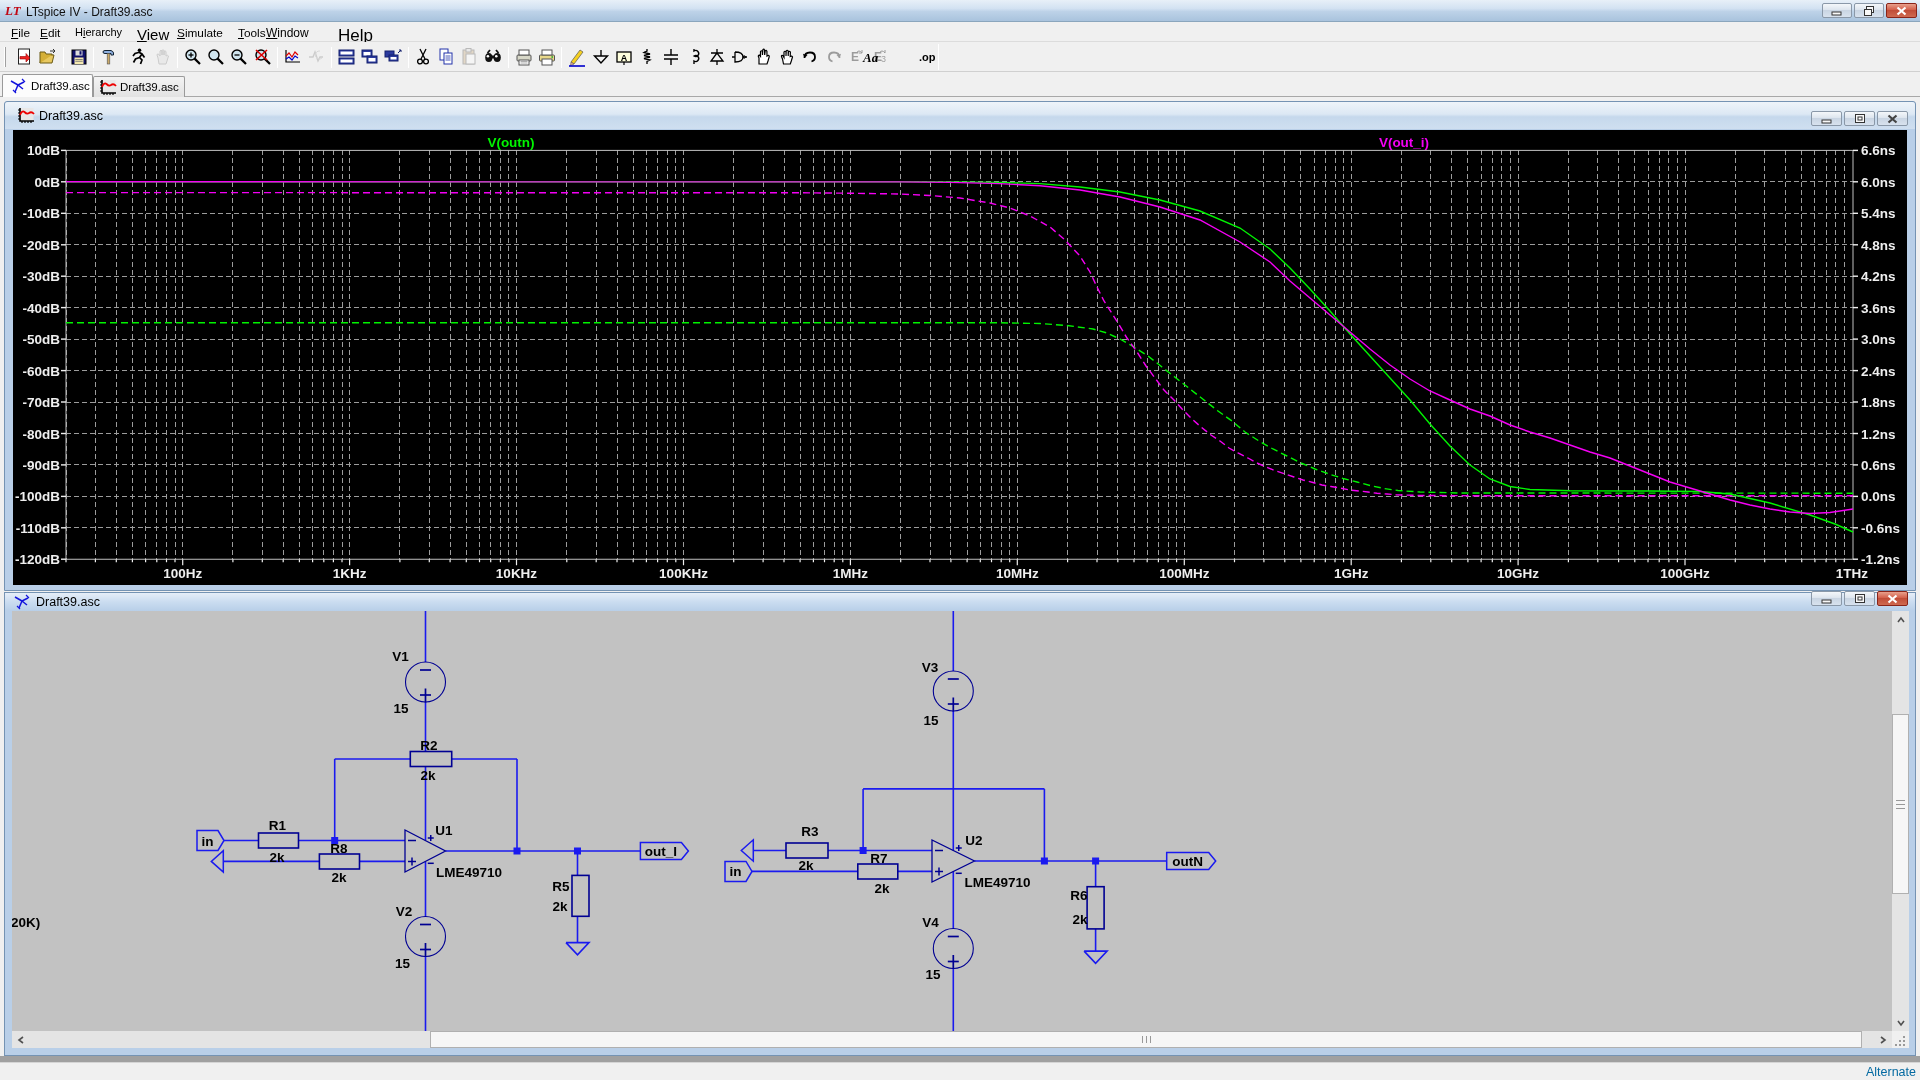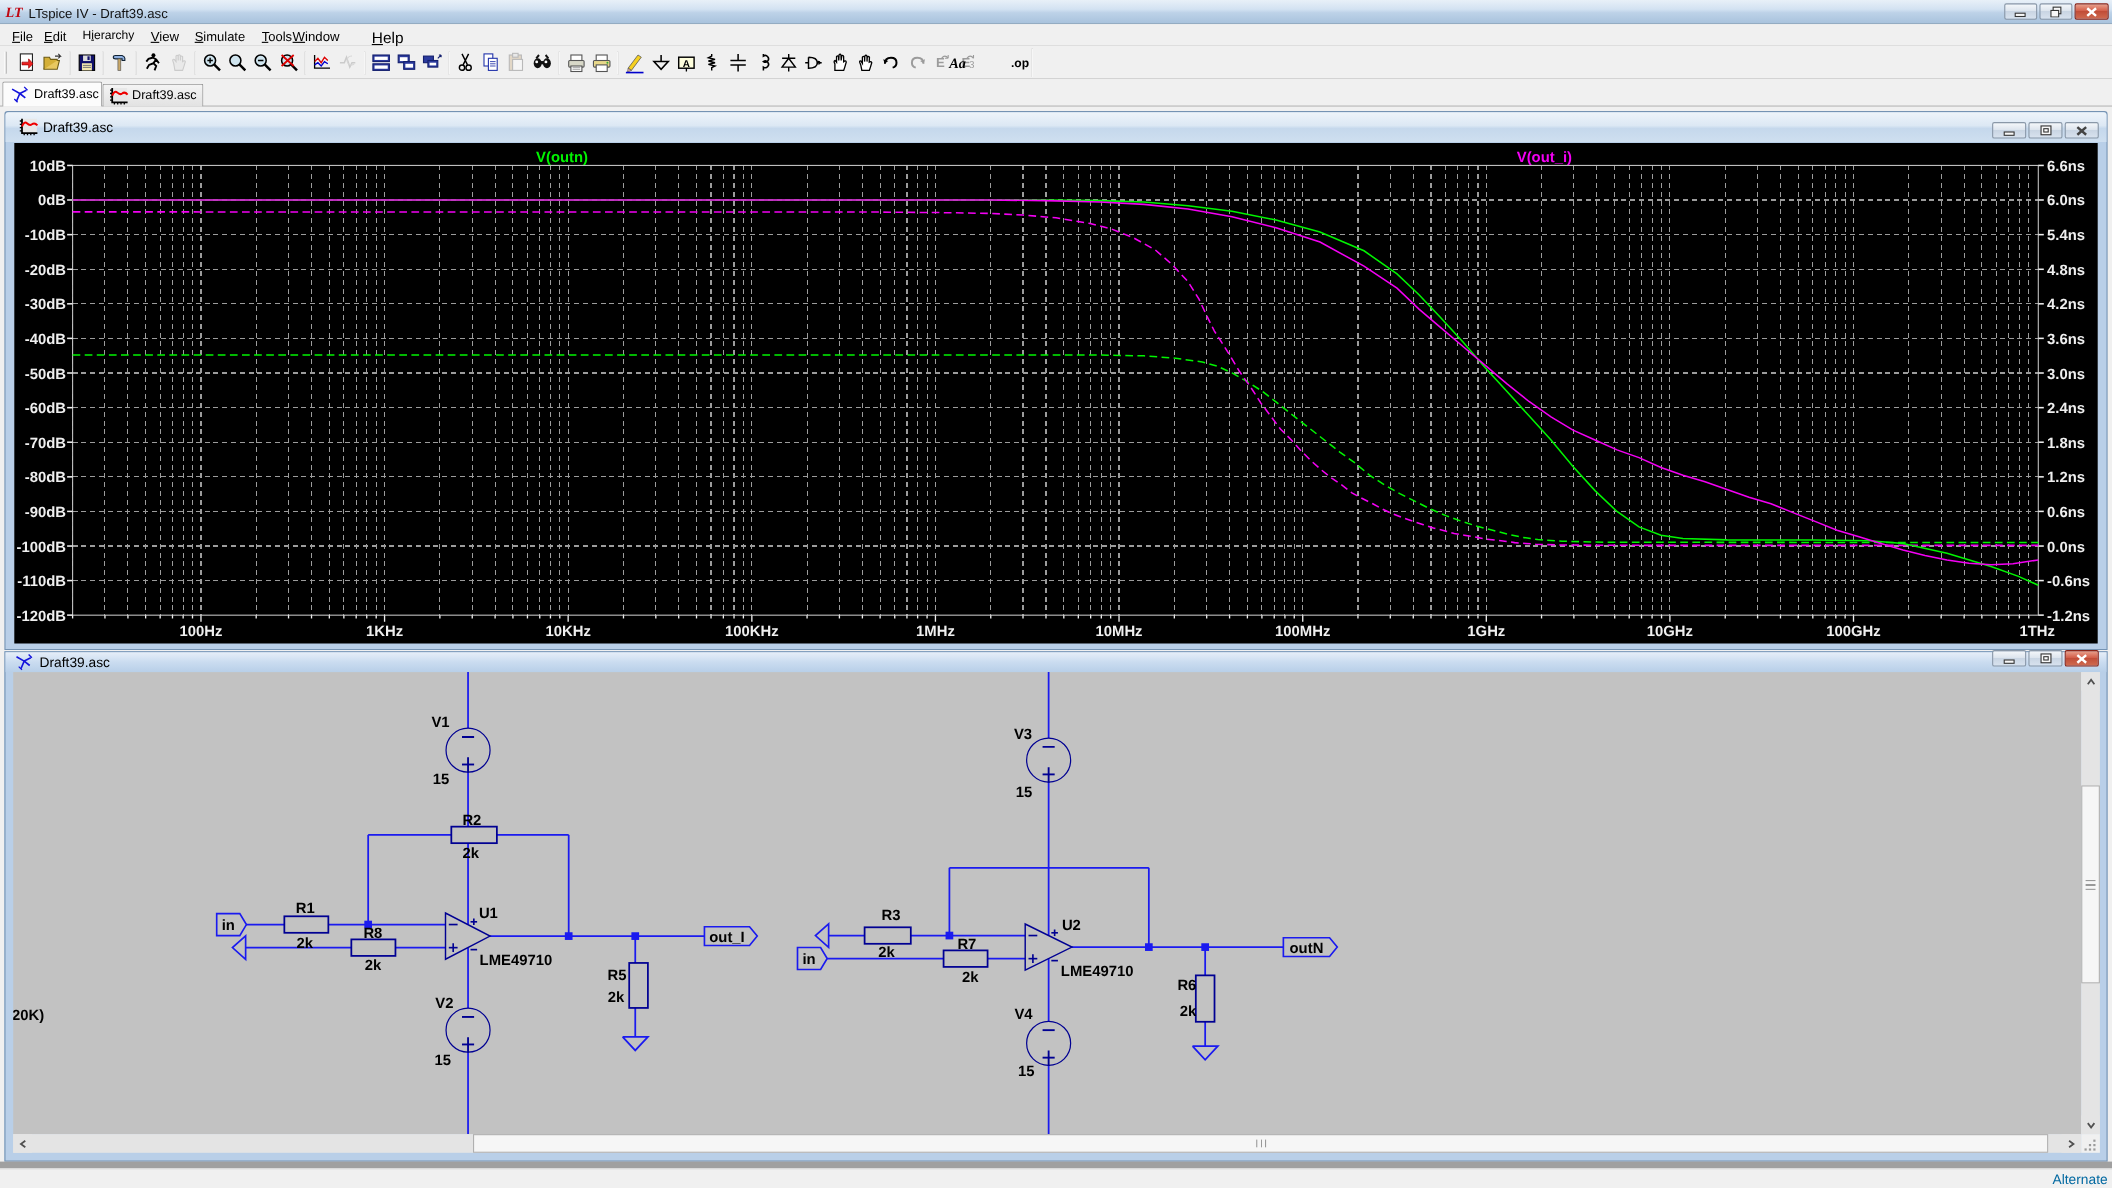--- a/index.html
+++ b/index.html
@@ -30,25 +30,25 @@
         <svg width="11" height="10">
           <path d="M1.5 1.5 L9.5 8.5 M9.5 1.5 L1.5 8.5" stroke="#fff" stroke-width="2.2"></path>
         </svg>
       </span>
     </div>
 </div>
 <div class="abs" style="left:0;top:22px;width:1920px;height:20px;background:#f0f0f0;border-bottom:1px solid #dcdcdc">
 <span class="abs" style="left:11px;top:4px;font-size:11.8px;color:#000"><u>F</u>ile</span>
 <span class="abs" style="left:40px;top:4px;font-size:11.8px;color:#000"><u>E</u>dit</span>
 <span class="abs" style="left:75px;top:4px;font-size:11px;color:#000">H<u>i</u>erarchy</span>
-<span class="abs" style="left:137px;top:4px;font-size:12px;color:#000"><u>V</u>iew</span>
+<span class="abs" style="left:137px;top:4px;font-size:15px;color:#000"><u>V</u>iew</span>
 <span class="abs" style="left:177px;top:4px;font-size:11.8px;color:#000"><u>S</u>imulate</span>
 <span class="abs" style="left:238px;top:4px;font-size:11.8px;color:#000"><u>T</u>ools</span>
 <span class="abs" style="left:266px;top:4px;font-size:12px;color:#000"><u>W</u>indow</span>
-<span class="abs" style="left:338px;top:4px;font-size:14px;color:#000"><u>H</u>elp</span>
+<span class="abs" style="left:338px;top:4px;font-size:17px;color:#000"><u>H</u>elp</span>
 </div>
 <div class="abs" style="left:0;top:42px;width:1920px;height:30px;background:#f0f0f0;border-bottom:1px solid #d0d0d0">
 <div class="abs" style="left:4px;top:5px;width:2px;height:20px;border-left:1px solid #fff;border-right:1px solid #a0a0a0"></div>
 </div>
 <div style="position:absolute;left:15px;top:47px;width:20px;height:20px"><svg width="20" height="20" viewBox="0 0 20 20">
       <rect x="3.5" y="2" width="11" height="15" fill="#fff" stroke="#222"></rect>
       <path d="M5 9.5 L11 9.5 L11 6.5 L15 11 L11 15 L11 12 L5 12 Z" fill="#e22" stroke="#900" stroke-width="0.6"></path>
     </svg></div>
 <div style="position:absolute;left:38.3px;top:47px;width:20px;height:20px"><svg width="20" height="20" viewBox="0 0 20 20">
       <path d="M2 16 L4 8 L16 8 L14 16 Z" fill="#e8c860" stroke="#6b5a14"></path>

